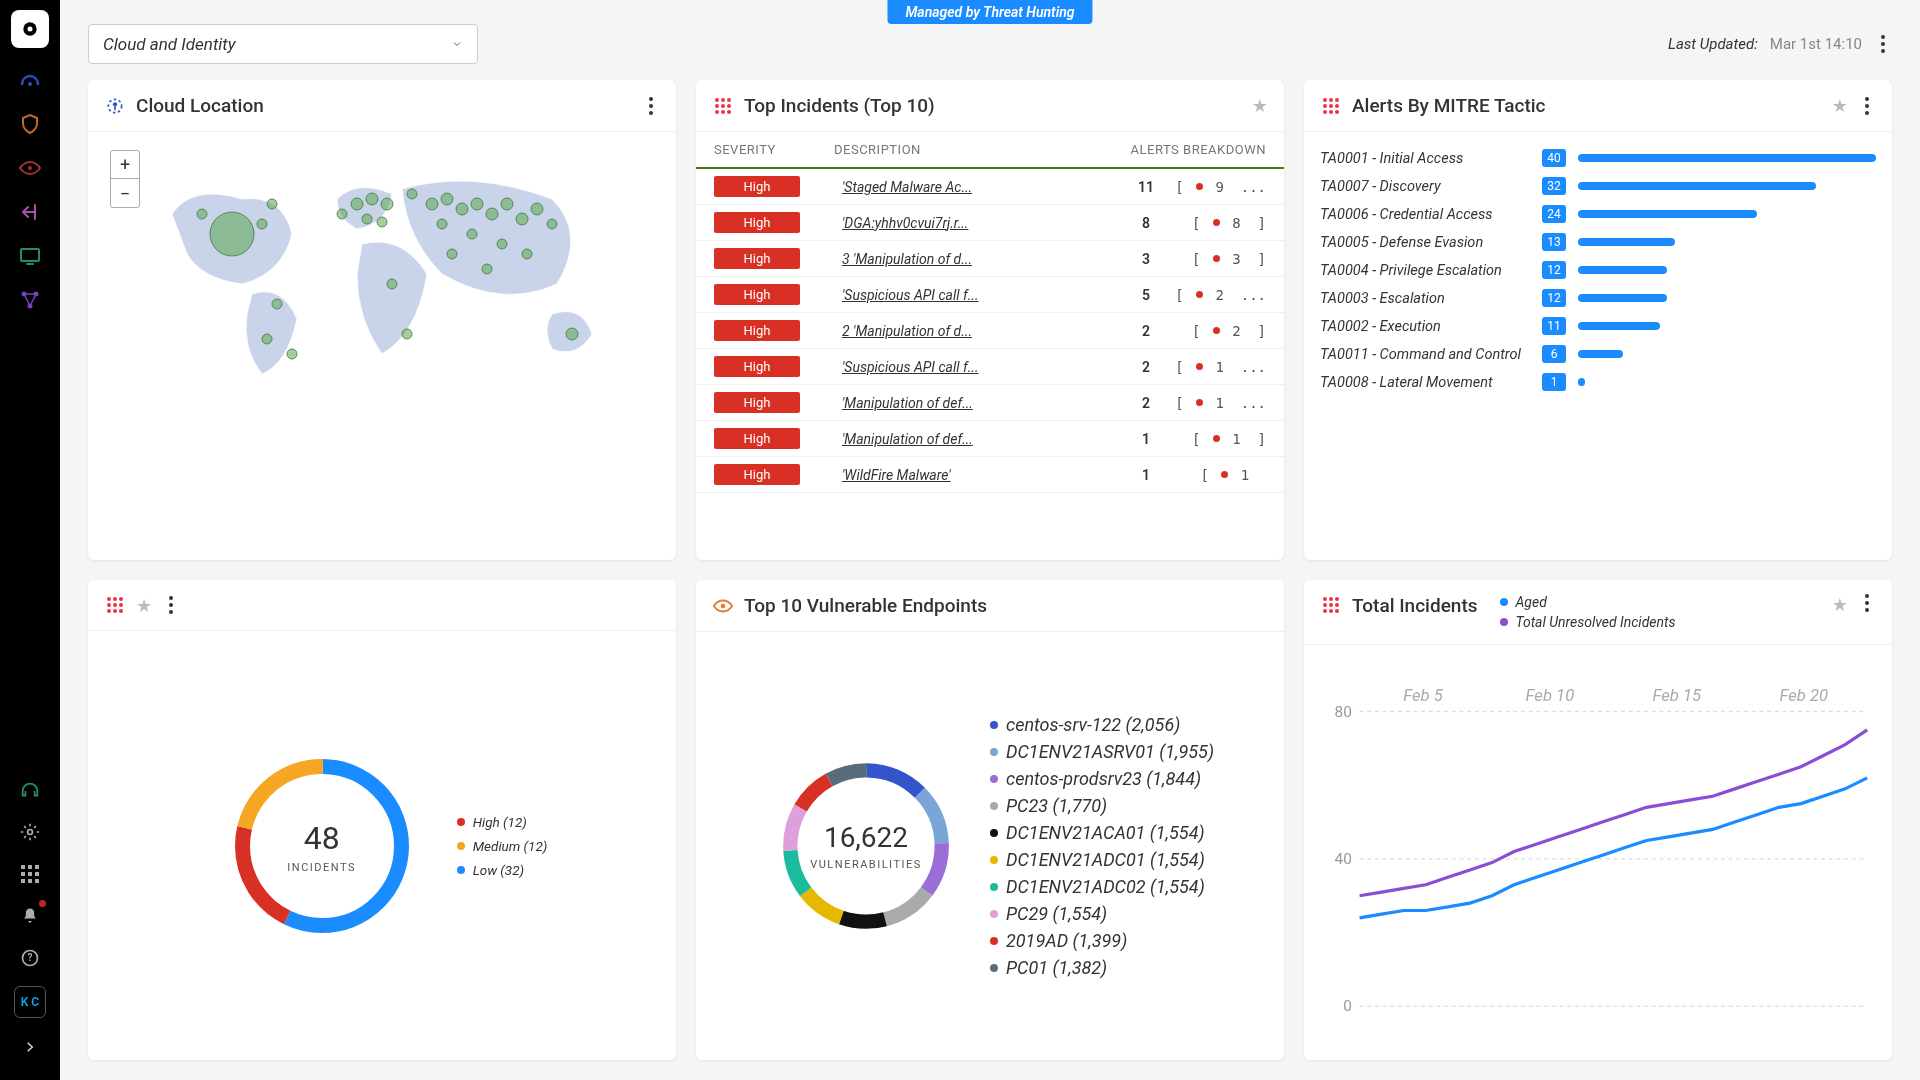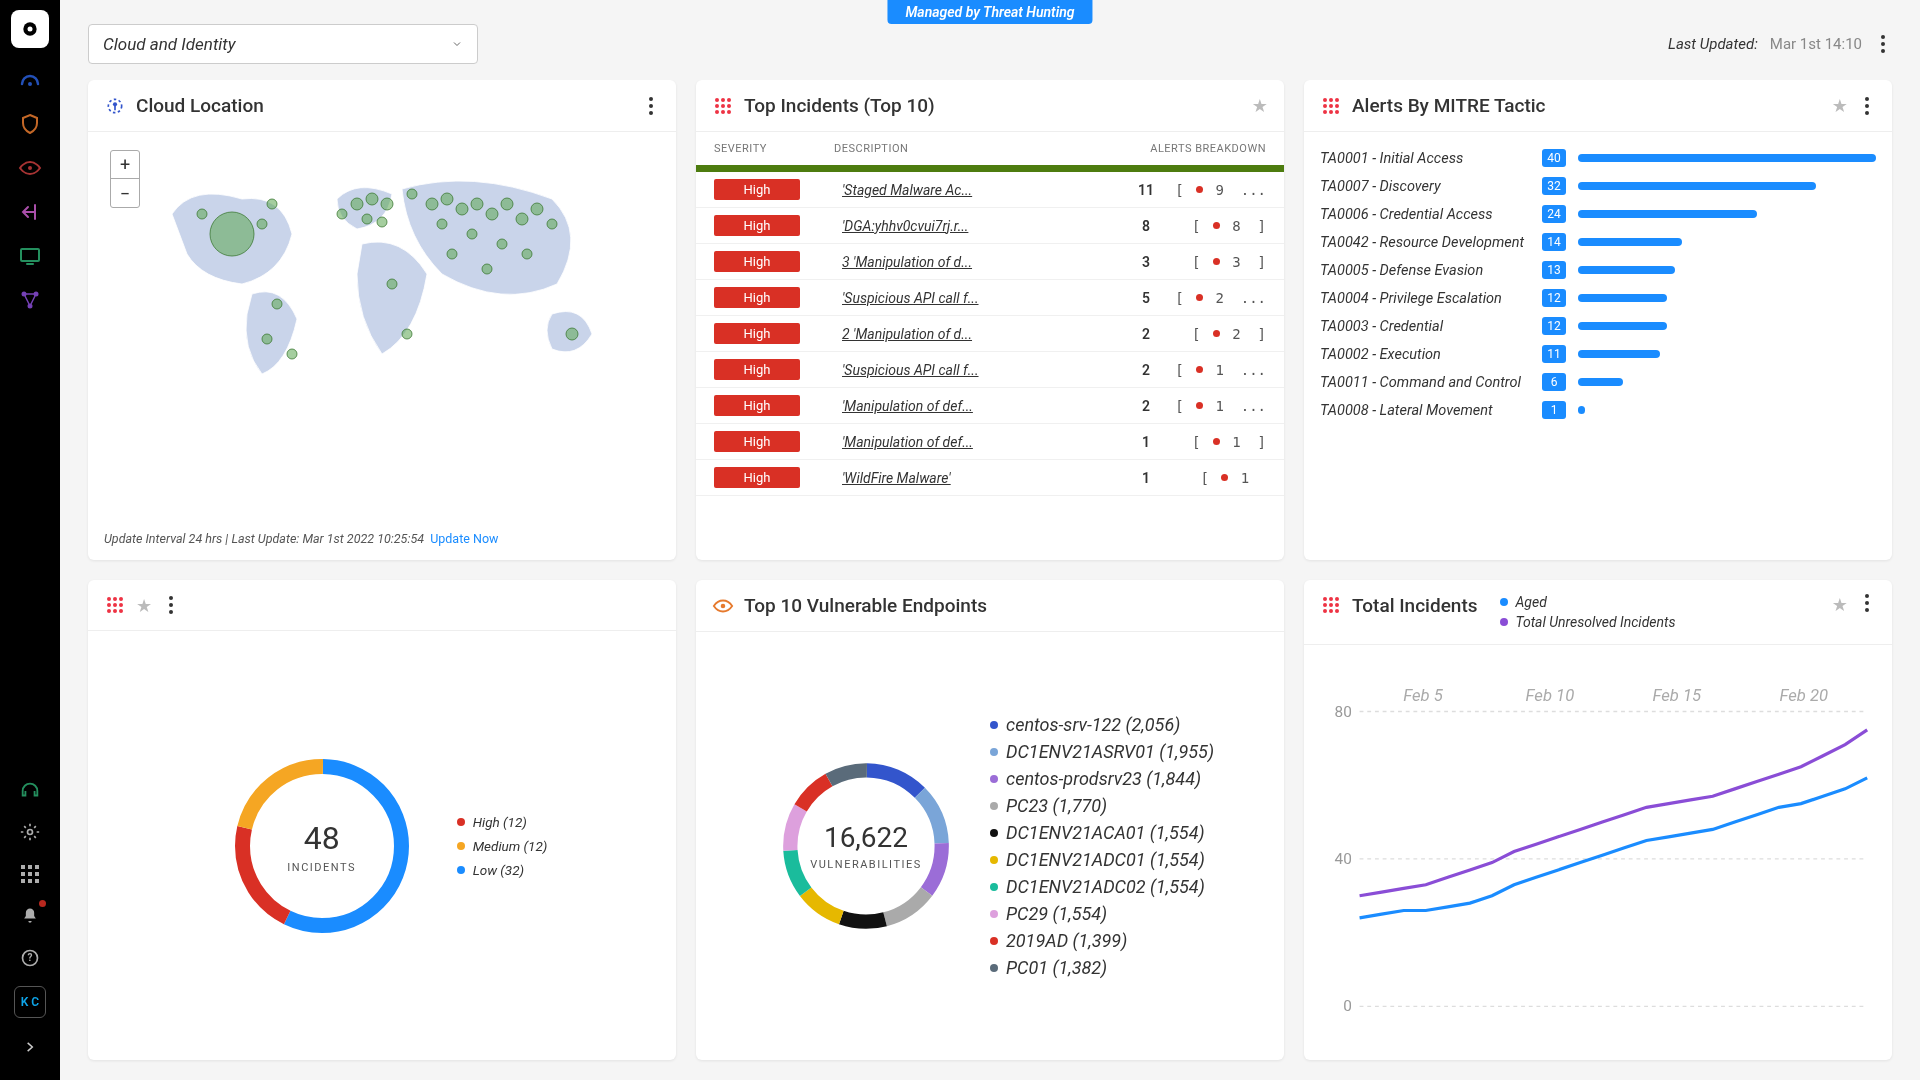--- a/index.html
+++ b/index.html
@@ -39,21 +39,21 @@
 
 
 .map-wrap { position: relative; height: 260px; }
 .zoom-ctrl { position: absolute; top: 6px; left: 6px; z-index: 2; background: #fff; border: 1px solid #aaa; border-radius: 3px; }
 .zoom-ctrl div { width: 28px; height: 28px; display: flex; align-items: center; justify-content: center; font-size: 18px; cursor: pointer; border-bottom: 1px solid #aaa; }
 .zoom-ctrl div:last-child { border-bottom: none; }
 .map-footer { font-size: 12.5px; font-style: italic; color: #555; padding: 8px 16px 14px; }
 .map-footer a { color: #1a8cff; cursor: pointer; font-style: normal; }
 
 
-.tbl-head { display: grid; grid-template-columns: 120px 1fr 140px; padding: 10px 18px; font-size: 11px; letter-spacing: 0.5px; color: #777; border-bottom: 7px solid #4d7c0f; }
+.tbl-head { display: grid; grid-template-columns: 120px 1fr 140px; padding: 10px 18px; font-size: 13px; letter-spacing: 0.5px; color: #777; border-bottom: 2px solid #4d7c0f; }
 .tbl-head div:nth-child(3){text-align:right;}
 .tbl-body { flex: 1; overflow-y: auto; }
 .tbl-row { display: grid; grid-template-columns: 120px 1fr 40px 100px; align-items: center; padding: 7px 18px; border-bottom: 1px solid #f0f0f0; font-size: 14px; }
 .sev-badge { background: #d93025; color: #fff; padding: 3px 0; text-align: center; font-size: 13px; border-radius: 2px; width: 86px; }
 .tbl-desc { font-style: italic; white-space: nowrap; overflow: hidden; text-overflow: ellipsis; padding: 0 8px; text-decoration: underline; }
 .tbl-count { font-weight: 600; text-align: center; }
 .tbl-breakdown { font-family: monospace; color: #555; display: flex; align-items: center; gap: 4px; justify-content: flex-end; }
 .red-dot { width: 7px; height: 7px; background: #d93025; border-radius: 50%; display: inline-block; }
 
 
@@ -267,23 +267,20 @@
                 <circle class="marker" cx="320" cy="110" r="5"></circle>
                   <circle class="marker" cx="355" cy="125" r="5"></circle>
                   <circle class="marker" cx="440" cy="190" r="6"></circle>
                 <circle class="marker" cx="210" cy="70" r="5"></circle>
                   <circle class="marker" cx="280" cy="50" r="5"></circle>
                   <circle class="marker" cx="420" cy="80" r="5"></circle>
               </g>
             </svg>
           </div>
         </div>
-        <div class="map-footer">
-          <span>Update Interval 24 hrs | Last Update: Mar 1st 2022 10:25:54</span>&nbsp;&nbsp;<a>Update Now</a>
-        </div>
       </div>
 
       <div class="card">
         <div class="card-header">
           <div class="card-icon">
               <div class="dot-grid">
                 <span></span>
                 <span></span>
                 <span></span>
                 <span></span>
@@ -417,42 +414,35 @@
               </div>
             </div>
             <div class="mitre-row">
     <div class="mitre-label">TA0006 - Credential Access</div>
     <div class="mitre-badge">24</div>
     <div class="mitre-bar-bg">
                 <div class="mitre-bar" style="width:60.0%"></div>
               </div>
             </div>
             <div class="mitre-row">
-    <div class="mitre-label">TA0042 - Resource Development</div>
-    <div class="mitre-badge">14</div>
-    <div class="mitre-bar-bg">
-                <div class="mitre-bar" style="width:35.0%"></div>
-              </div>
-            </div>
-            <div class="mitre-row">
     <div class="mitre-label">TA0005 - Defense Evasion</div>
     <div class="mitre-badge">13</div>
     <div class="mitre-bar-bg">
                 <div class="mitre-bar" style="width:32.5%"></div>
               </div>
             </div>
             <div class="mitre-row">
     <div class="mitre-label">TA0004 - Privilege Escalation</div>
     <div class="mitre-badge">12</div>
     <div class="mitre-bar-bg">
                 <div class="mitre-bar" style="width:30.0%"></div>
               </div>
             </div>
             <div class="mitre-row">
-    <div class="mitre-label">TA0003 - Credential</div>
+    <div class="mitre-label">TA0003 - Escalation</div>
     <div class="mitre-badge">12</div>
     <div class="mitre-bar-bg">
                 <div class="mitre-bar" style="width:30.0%"></div>
               </div>
             </div>
             <div class="mitre-row">
     <div class="mitre-label">TA0002 - Execution</div>
     <div class="mitre-badge">11</div>
     <div class="mitre-bar-bg">
                 <div class="mitre-bar" style="width:27.5%"></div>

